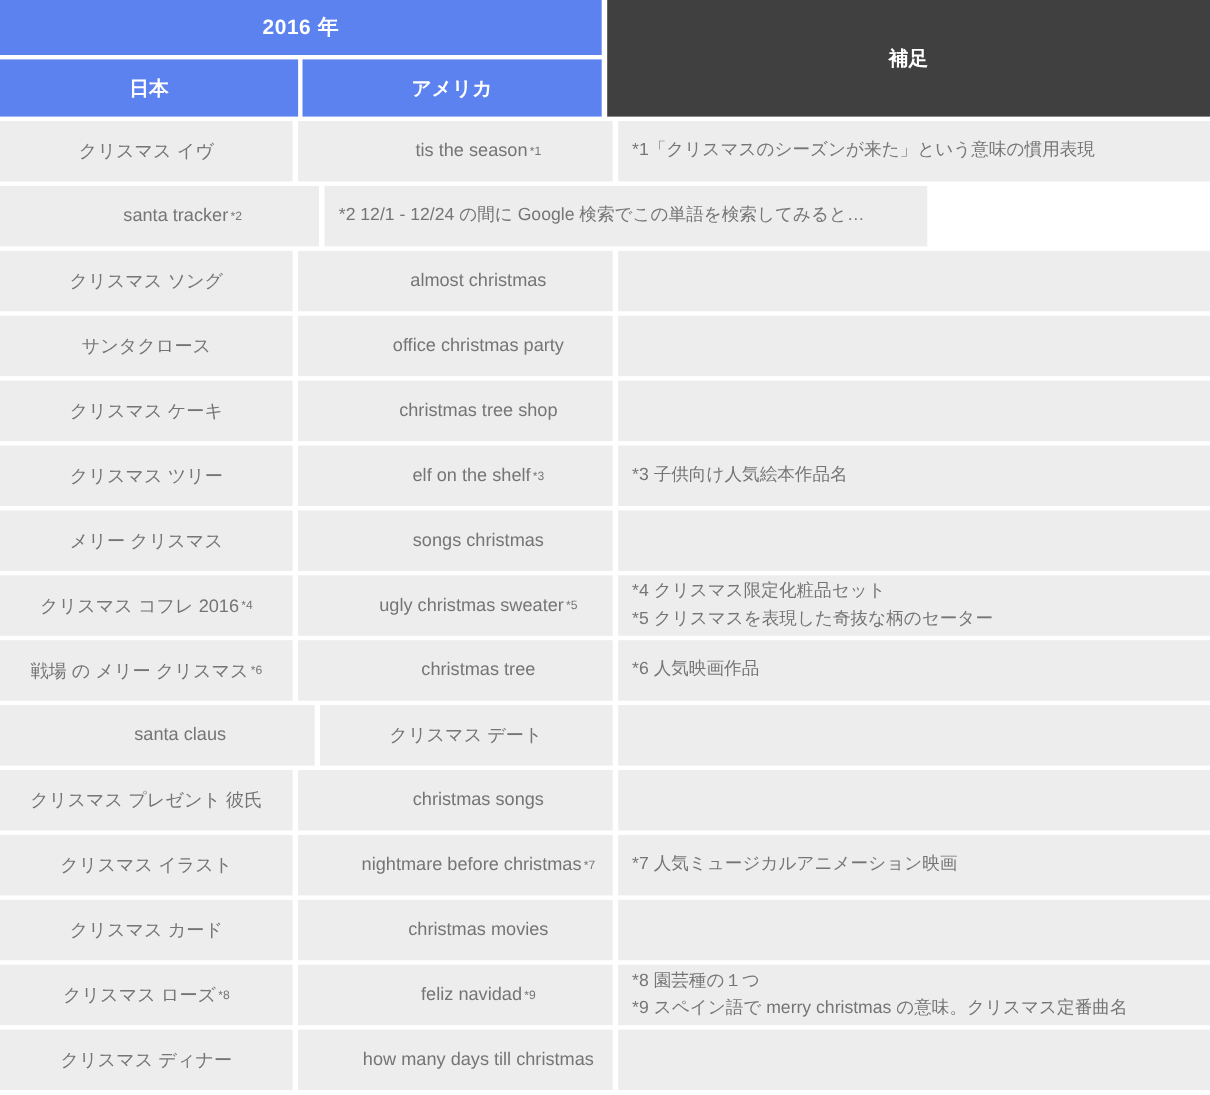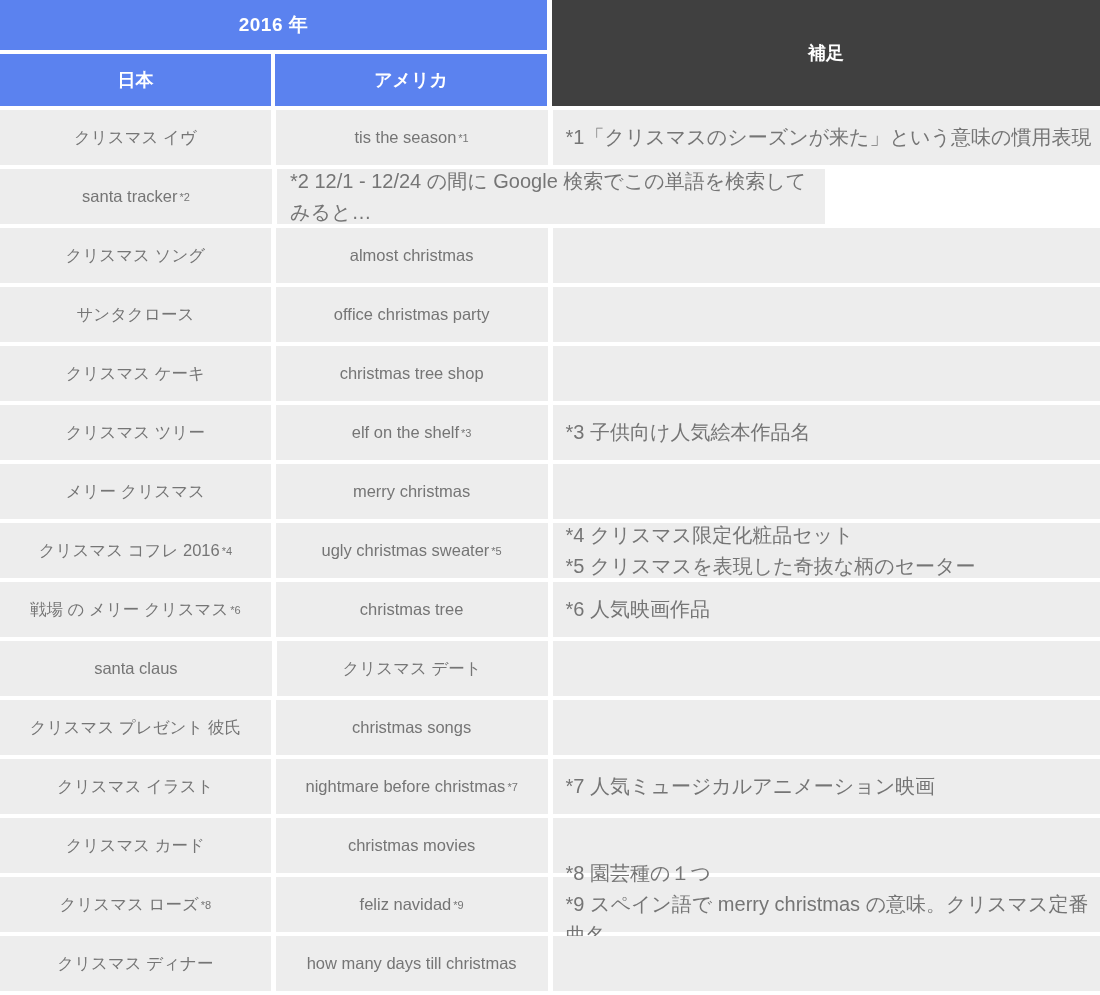--- a/index.html
+++ b/index.html
@@ -91,30 +91,31 @@
     display: flex;
     align-items: center;
     font-size: 16.5px;
   }
   .cell-jp {
     width: 271px;
     justify-content: center;
     text-align: center;
   }
   .cell-us {
-    width: 272px;
+    width: 248px;
     justify-content: center;
     text-align: center;
+    padding-left: 42px;
   }
   .cell-note {
     width: 548px;
     justify-content: flex-start;
     padding-left: 13px;
     box-sizing: border-box;
-    font-size: 20px;
+    font-size: 16px;
     line-height: 1.55;
     white-space: pre-line;
   }
   .cell-note.empty { color: transparent; }
 
   sup.ref {
     font-size: 11px;
     vertical-align: super;
     margin-left: 2px;
     line-height: 0;
@@ -189,21 +190,21 @@
           <span>elf on the shelf</span>
           <sup class="ref">*3</sup>
         </div>
         <div class="cell cell-note">*3 子供向け人気絵本作品名</div>
       </div>
       <div class="row">
         <div class="cell cell-jp">
           <span>メリー クリスマス</span>
         </div>
         <div class="cell cell-us">
-          <span>merry christmas</span>
+          <span>songs christmas</span>
         </div>
         <div class="cell cell-note empty"></div>
       </div>
       <div class="row">
         <div class="cell cell-jp">
           <span>クリスマス コフレ 2016</span>
           <sup class="ref">*4</sup>
         </div>
         <div class="cell cell-us">
           <span>ugly christmas sweater</span>

